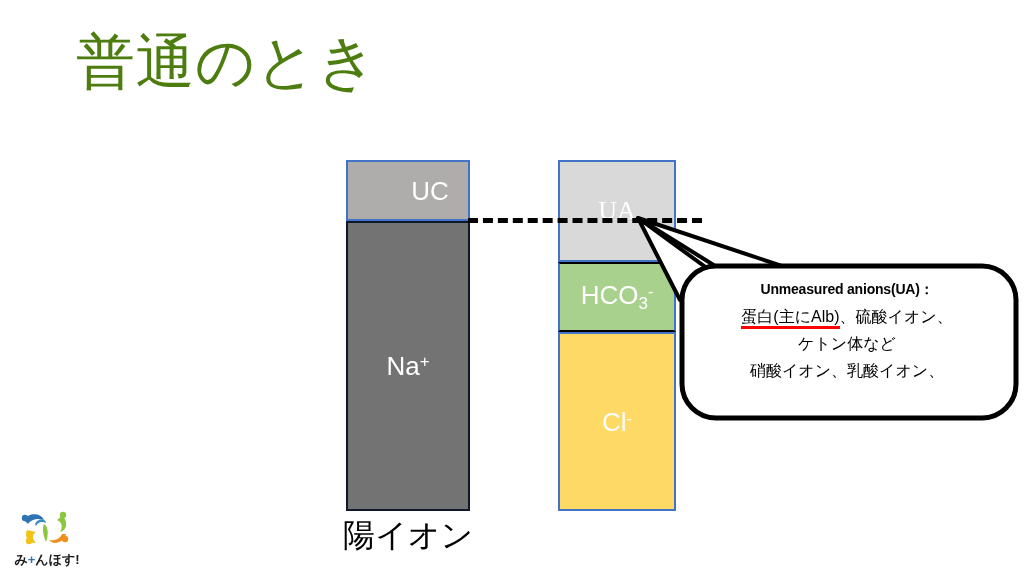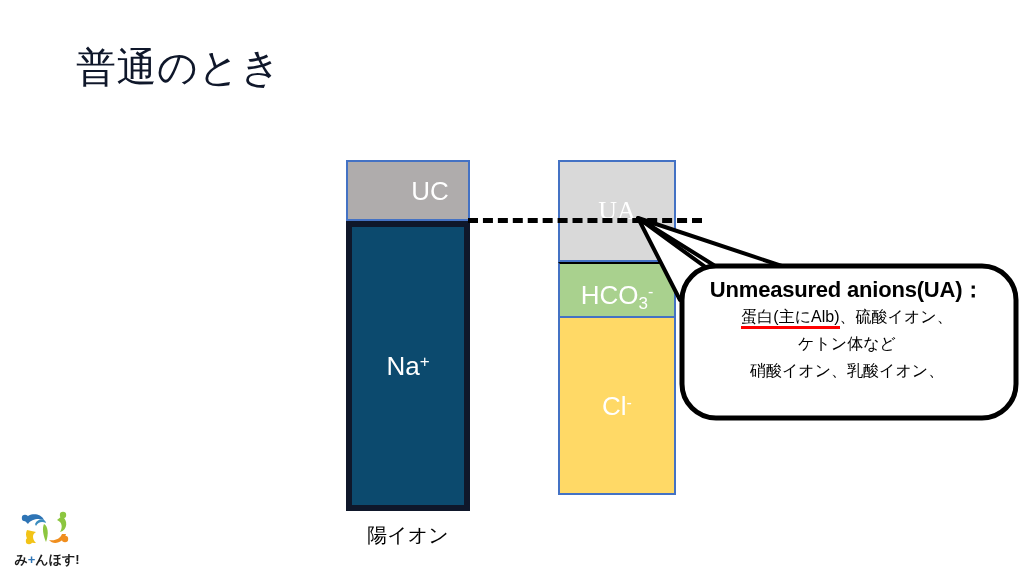--- a/index.html
+++ b/index.html
@@ -15,25 +15,26 @@
     overflow: hidden;
     font-family: "Liberation Sans", "DejaVu Sans", sans-serif;
     color: #000000;
   }
 
   
   #title {
     position: absolute;
     left: 76px;
     top: 38px;
-    font-size: 40px;
+    font-size: 59px;
     line-height: 58px;
-    color: #0f172a;
+    color: #4d7c0f;
     letter-spacing: 0.5px;
     white-space: nowrap;
+    font-family: Liberation Mono, monospace;
   }
 
   
   .bar-col {
     position: absolute;
   }
   .seg {
     position: absolute;
     box-sizing: border-box;
     display: flex;
@@ -62,50 +63,50 @@
 
   
   #seg-uc {
     left: 346px; top: 160px; width: 124px; height: 61px;
     background: #AFACAC;
     border: 2px solid #4472C4;
     padding-left: 44px;
   }
   #seg-na {
     left: 346px; top: 221px; width: 124px; height: 290px;
-    background: #0c4a6e;
-    border: 6px solid #0f172a;
+    background: #737373;
+    border: 2px solid #0f172a;
     text-align: center;
   }
 
   
   #seg-ua {
     left: 558px; top: 160px; width: 118px; height: 102px;
     background: #D9D9D9;
     border: 2px solid #4472C4;
     font-family: Liberation Serif, serif;
   }
   #seg-hco3 {
     left: 558px; top: 262px; width: 118px; height: 70px;
     background: #A9D18E;
     border: 2px solid #000000;
     border-left-color: #4472C4;
     border-right-color: #4472C4;
     justify-content: center;
   }
   #seg-cl {
-    left: 558px; top: 316px; width: 118px; height: 179px;
+    left: 558px; top: 332px; width: 118px; height: 179px;
     background: #FFD966;
     border: 2px solid #4472C4;
   }
 
   
   .axis-label {
     position: absolute;
-    font-size: 20px;
+    font-size: 32px;
     line-height: 30px;
     color: #000000;
     text-align: center;
     white-space: nowrap;
   }
   #label-cation { left: 336px; top: 520px; width: 144px; }
   #label-anion  { left: 548px; top: 520px; width: 140px; }
 
   
   #dashed-line {
@@ -133,21 +134,21 @@
   }
   #callout-text {
     position: absolute;
     left: 62px;
     top: 76px;
     width: 330px;
     text-align: center;
     line-height: 27px;
   }
   #callout-heading {
-    font-size: 22px;
+    font-size: 14px;
     font-weight: bold;
     letter-spacing: -0.2px;
     white-space: nowrap;
     display: block;
   }
   .callout-line {
     font-size: 16px;
     display: block;
     white-space: nowrap;
   }

